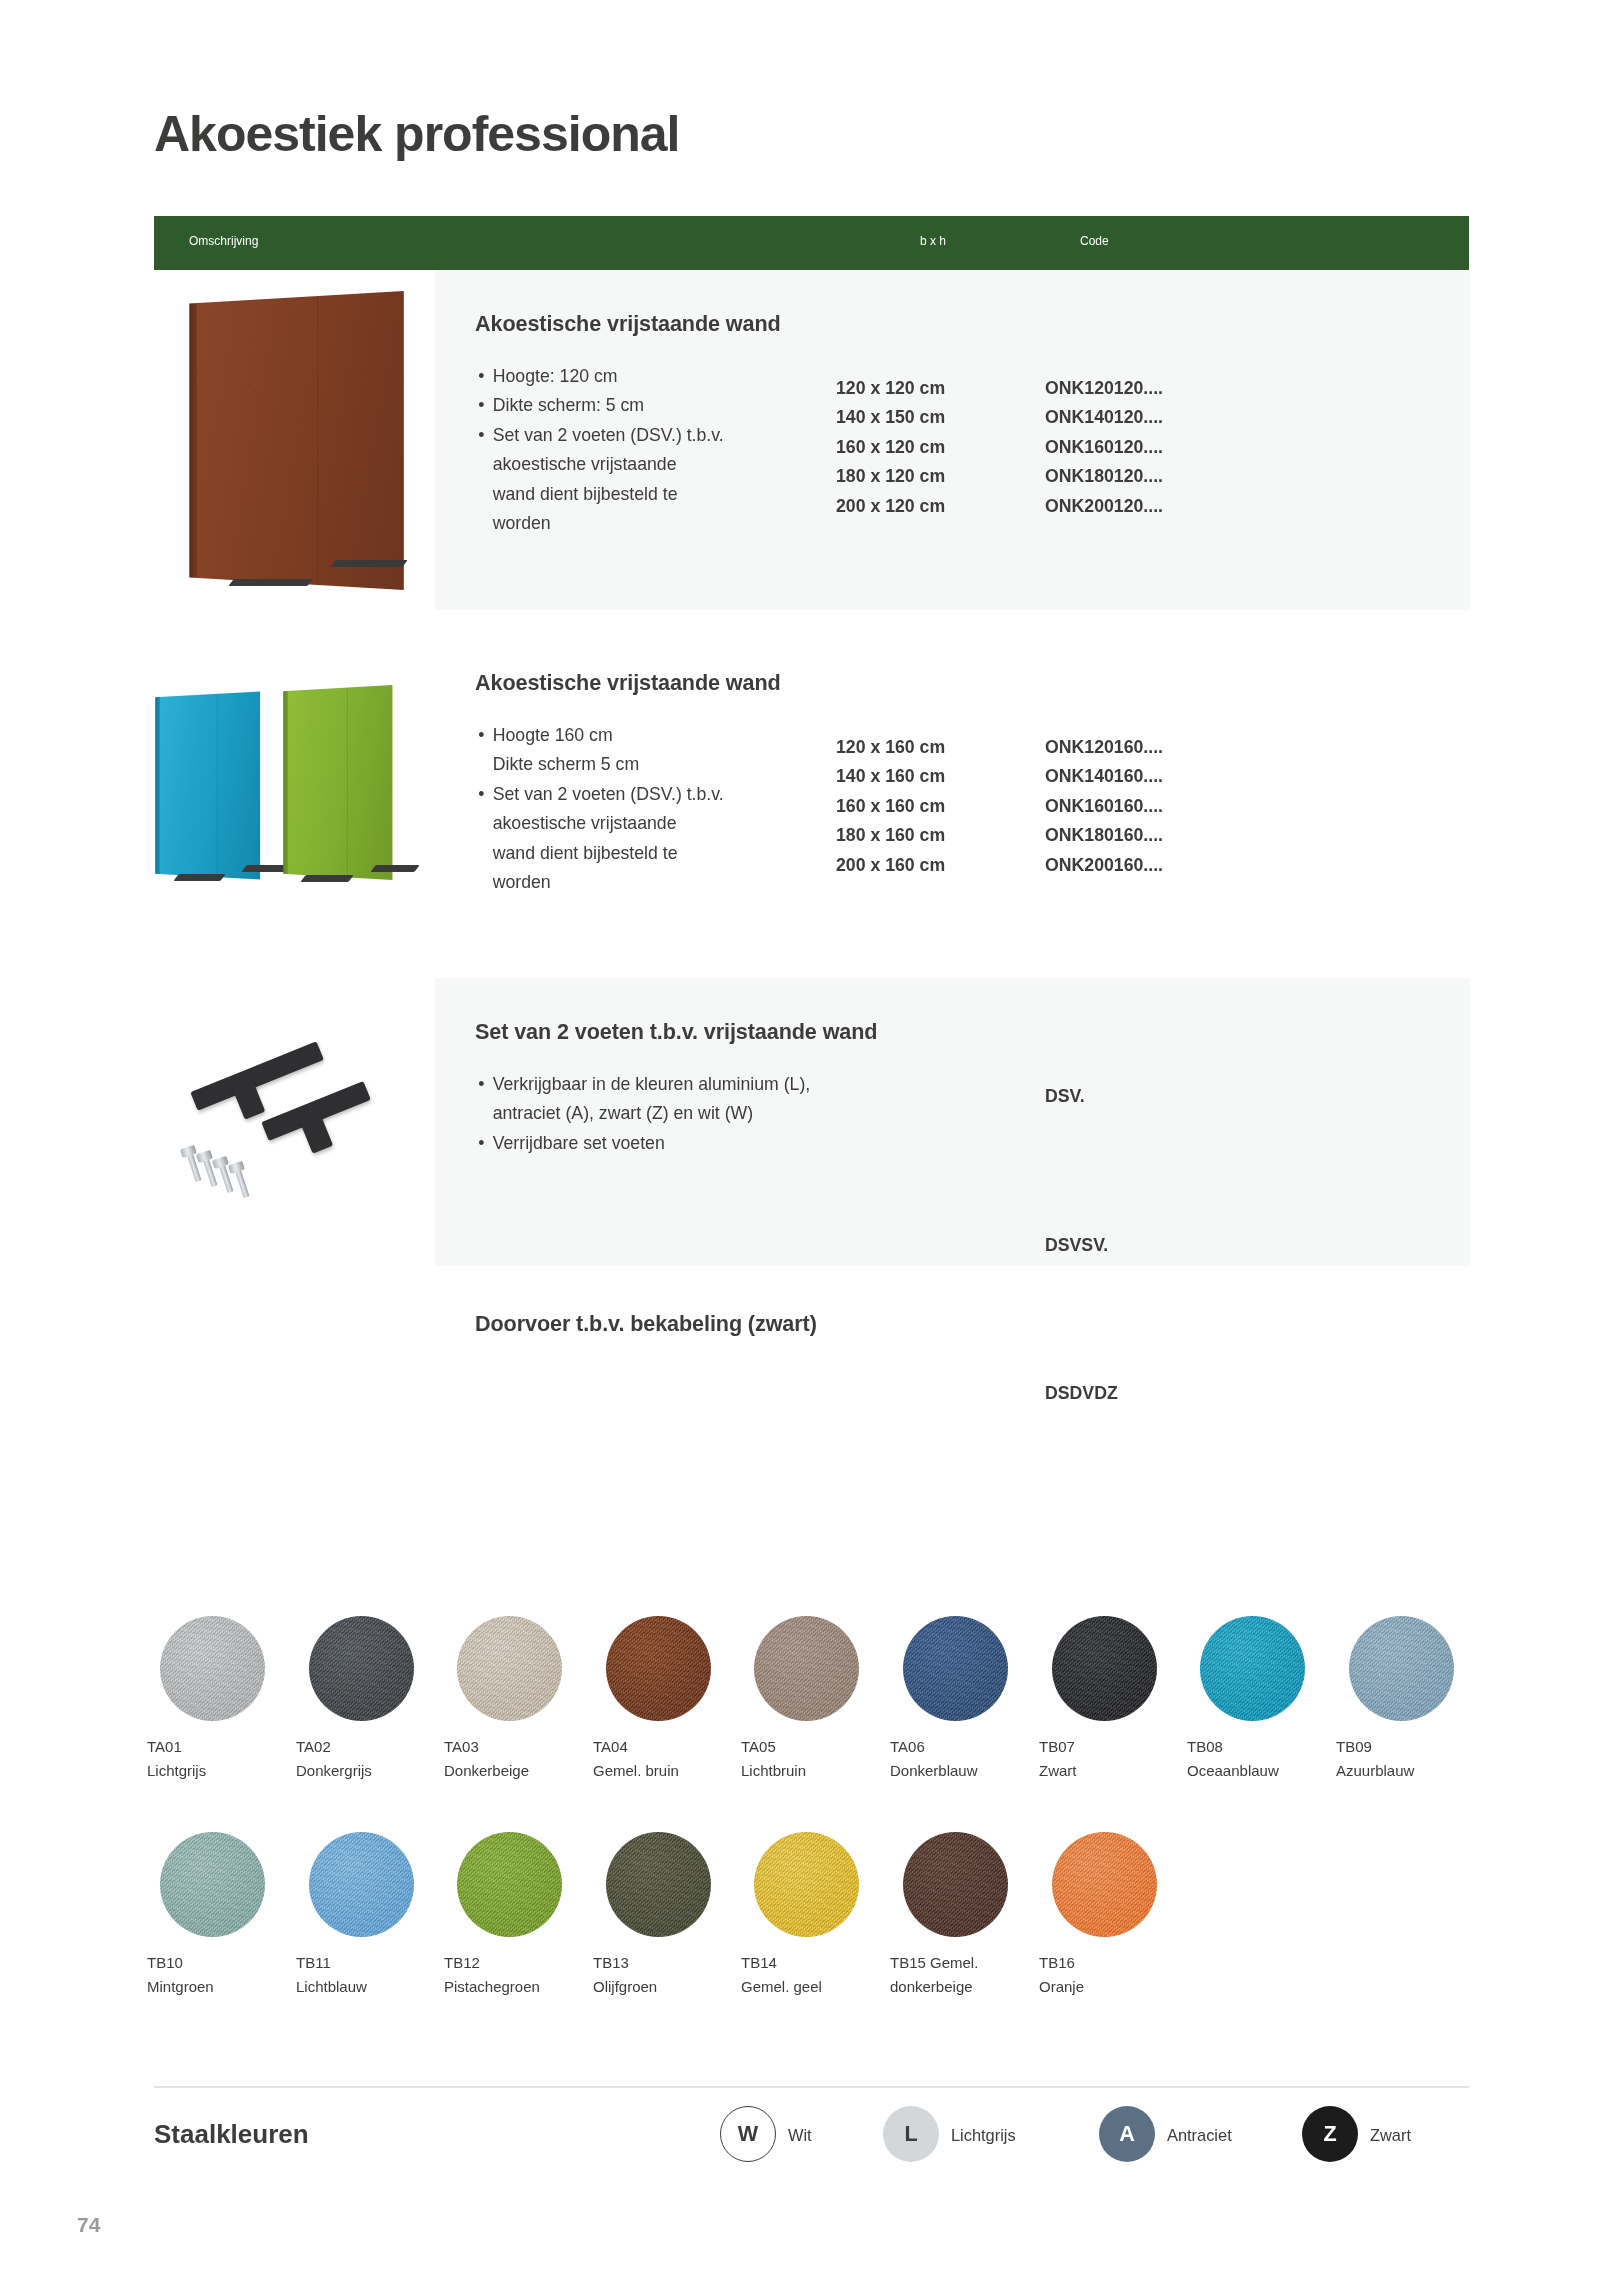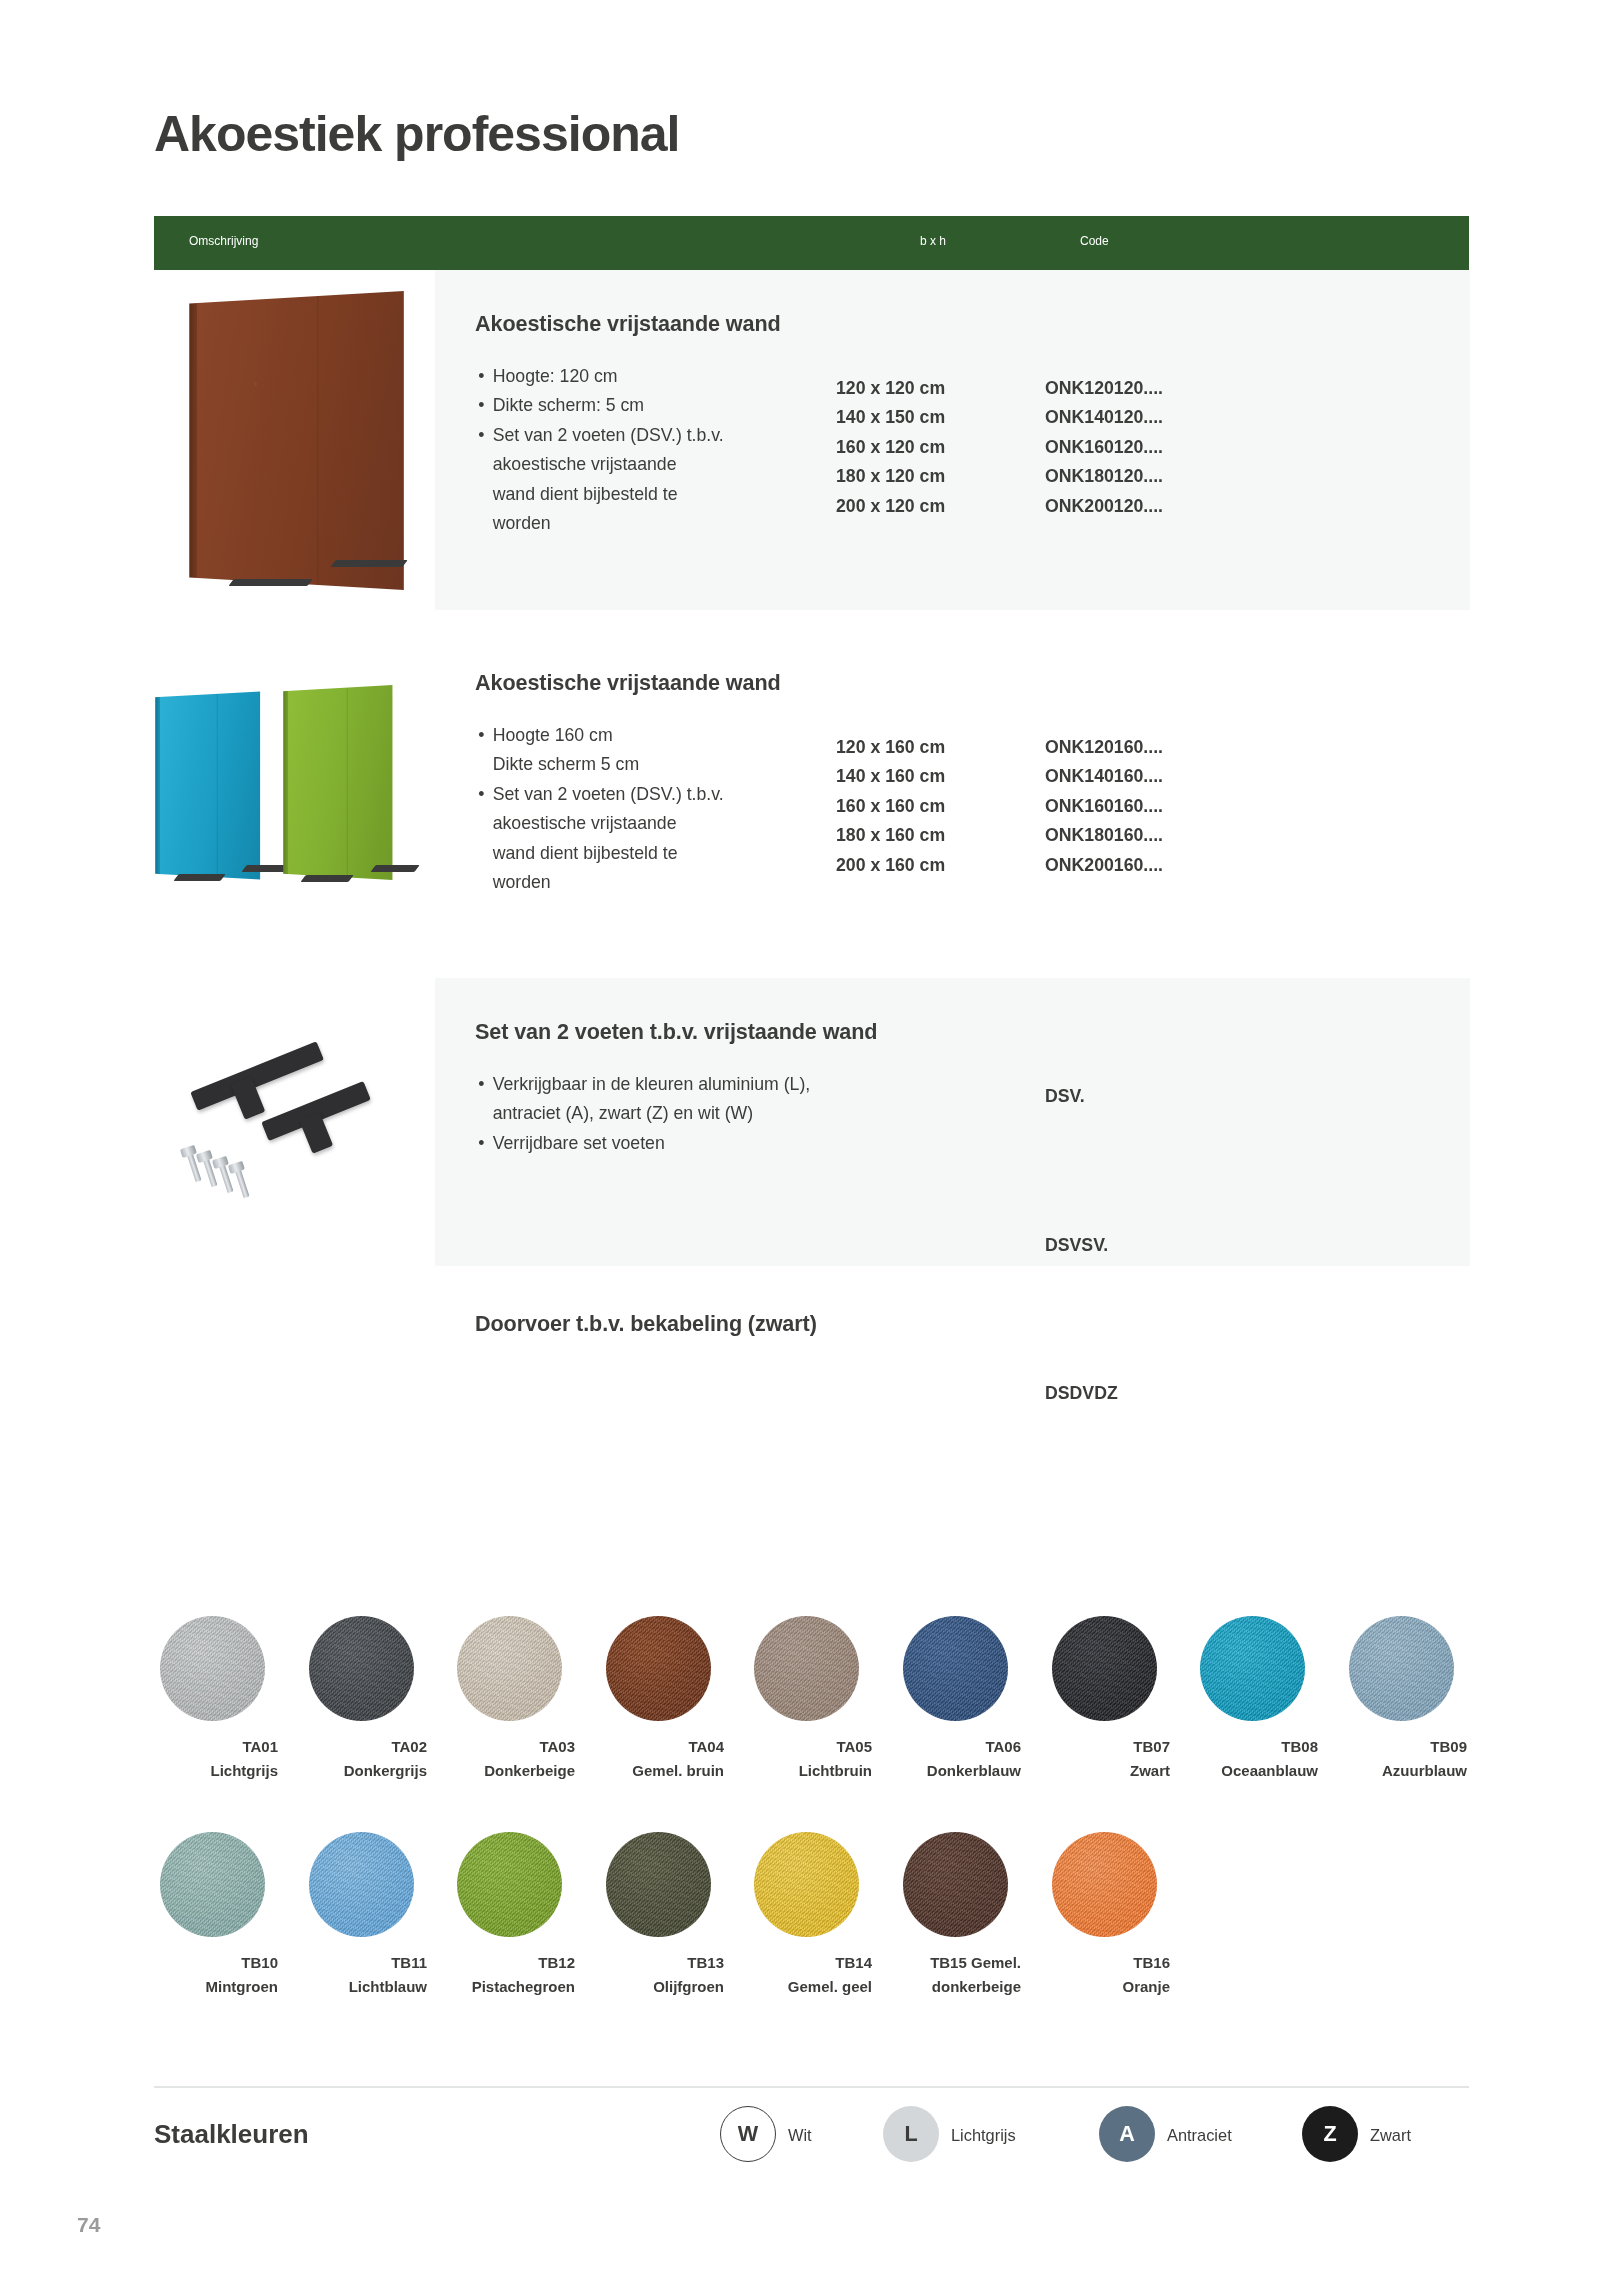--- a/index.html
+++ b/index.html
@@ -90,21 +90,21 @@
   }
 
   
   .swatch-wrap { position: absolute; }
   .swatch {
     width: 105px; height: 105px; border-radius: 50%;
     background-size: 3.3px 3.3px, 4.6px 4.6px, 100% 100%;
   }
   .swatch-code, .swatch-name {
     width: 131px; margin-left: -13px;
-    text-align: right; font-size: 15px; font-weight: bold; color: #3c3c3b;
+    text-align: left; font-size: 15px; font-weight: normal; color: #3c3c3b;
   }
   .swatch-code { margin-top: 17px; }
   .swatch-name { margin-top: 5.2px; line-height: 21.6px; }
 
   
   .divider {
     position: absolute; left: 154px; top: 2086px;
     width: 1315px; height: 2px; background: #e3e4e4;
   }
   .staal-title {

